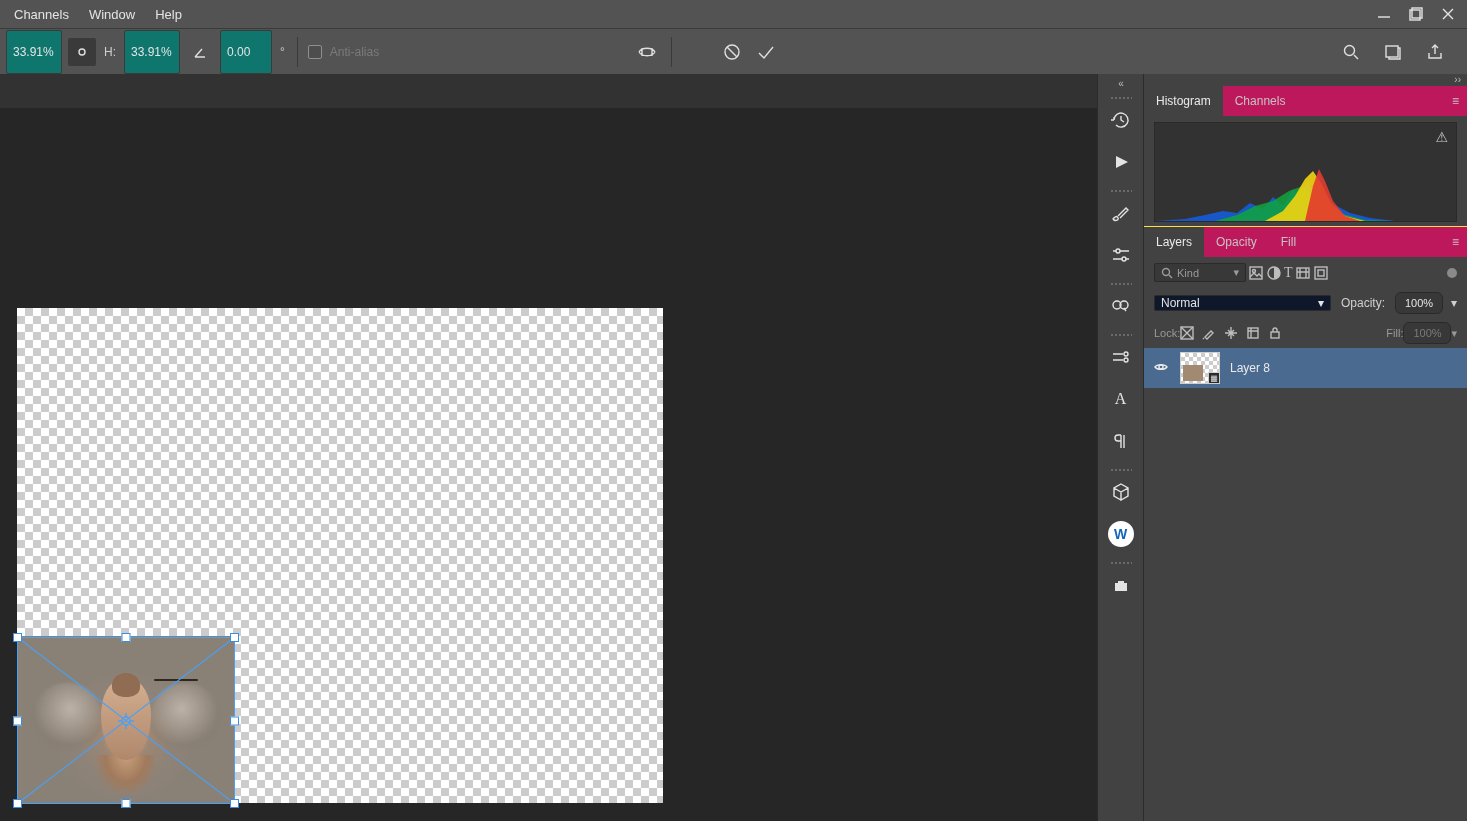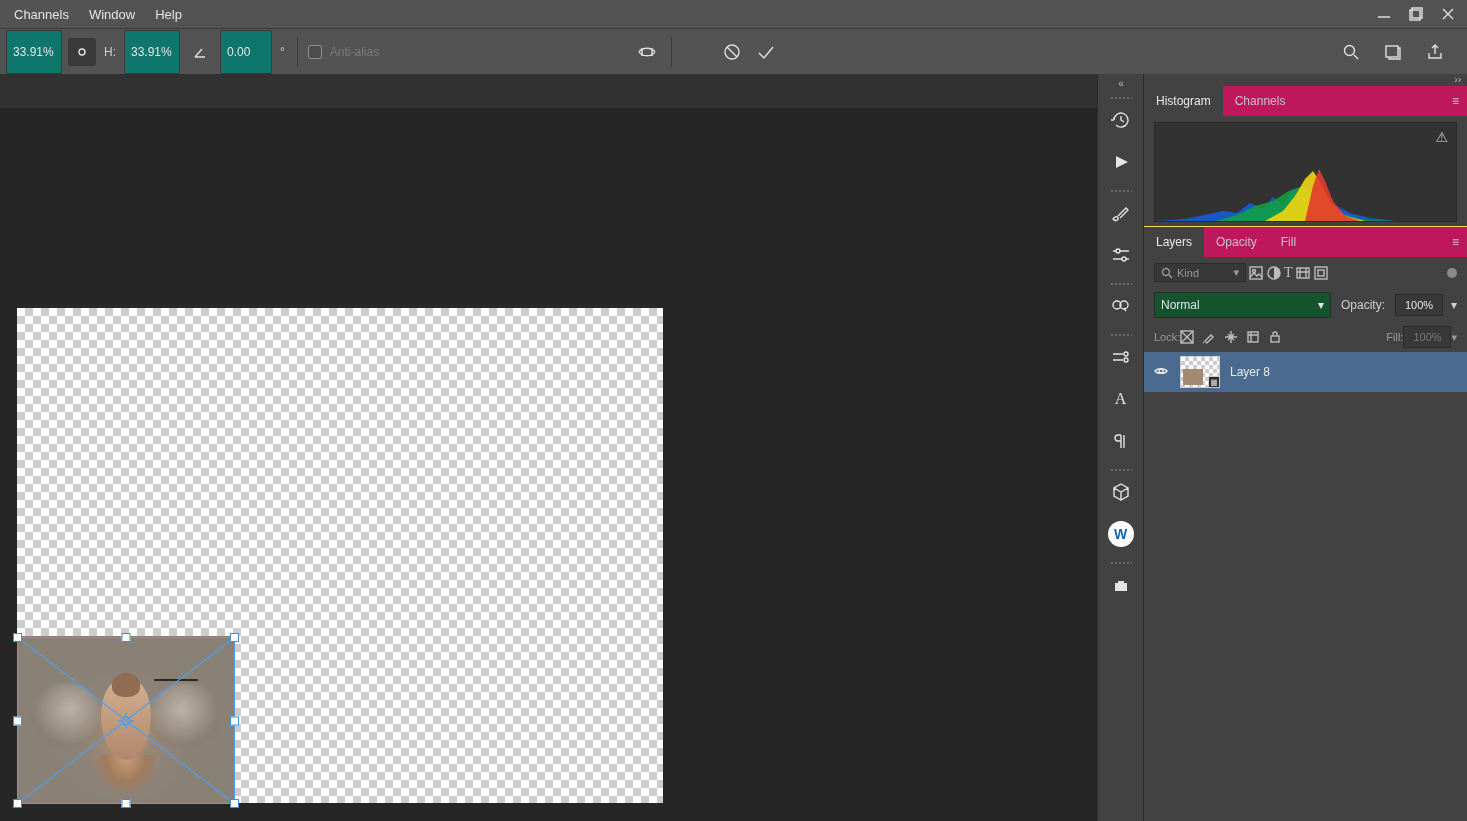--- a/index.html
+++ b/index.html
@@ -73,22 +73,22 @@
 
 .histo{height:110px;padding:6px 10px;position:relative}
 .histo-box{width:100%;height:100px;background:#323232;border:1px solid #2a2a2a;position:relative;overflow:hidden}
 .histo-warn{position:absolute;right:8px;top:6px;color:#cfcfcf;font-size:14px}
 .histo-curve{position:absolute;left:0;right:0;bottom:0;height:60px}
 
 .layers-panel{flex:1;display:flex;flex-direction:column;border-top:1px solid #fde047}
 .layer-toolbar{display:flex;align-items:center;gap:2px;padding:6px 10px;color:#bdbdbd}
 .kind-search{display:flex;align-items:center;gap:4px;background:#383838;border:1px solid #2a2a2a;border-radius:2px;padding:2px 6px;color:#9a9a9a;font-size:11px;width:92px}
 .row2{display:flex;align-items:center;gap:8px;padding:4px 10px}
-.select{background:#14532d;border:1px solid #2a2a2a;color:#e4e4e4;height:16px;padding:12px 6px;font-size:12px;border-radius:2px;display:flex;align-items:center;justify-content:space-between;gap:8px}
-.mini-field{background:#383838;border:1px solid #2a2a2a;color:#e4e4e4;height:22px;width:48px;font-size:11px;display:flex;align-items:center;justify-content:center;border-radius:1px}
+.select{background:#0f172a;border:1px solid #2a2a2a;color:#e4e4e4;height:16px;padding:2px 6px;font-size:12px;border-radius:2px;display:flex;align-items:center;justify-content:space-between;gap:8px}
+.mini-field{background:#383838;border:1px solid #2a2a2a;color:#e4e4e4;height:22px;width:48px;font-size:11px;display:flex;align-items:center;justify-content:center;border-radius:6px}
 .row3{display:flex;align-items:center;padding:4px 10px;color:#9a9a9a;font-size:11px}
 .lock-icons{display:flex;gap:8px;color:#bdbdbd}
 .layer-list{flex:1;overflow:auto}
 .layer-item{display:flex;align-items:center;height:40px;background:#4a6a8f;padding:0 8px;gap:10px;color:#eaeaea}
 .eye{width:18px;text-align:center}
 .thumb{width:40px;height:32px;border:1px solid #cfcfcf;background-image:
   linear-gradient(45deg,#ccc 25%,transparent 25%),linear-gradient(-45deg,#ccc 25%,transparent 25%),
   linear-gradient(45deg,transparent 75%,#ccc 75%),linear-gradient(-45deg,transparent 75%,#ccc 75%);
   background-size:8px 8px;background-position:0 0,0 4px,4px -4px,-4px 0;background-color:#fff;position:relative}
 .thumb-img{position:absolute;left:2px;bottom:2px;width:20px;height:16px;background:#a28a72}

